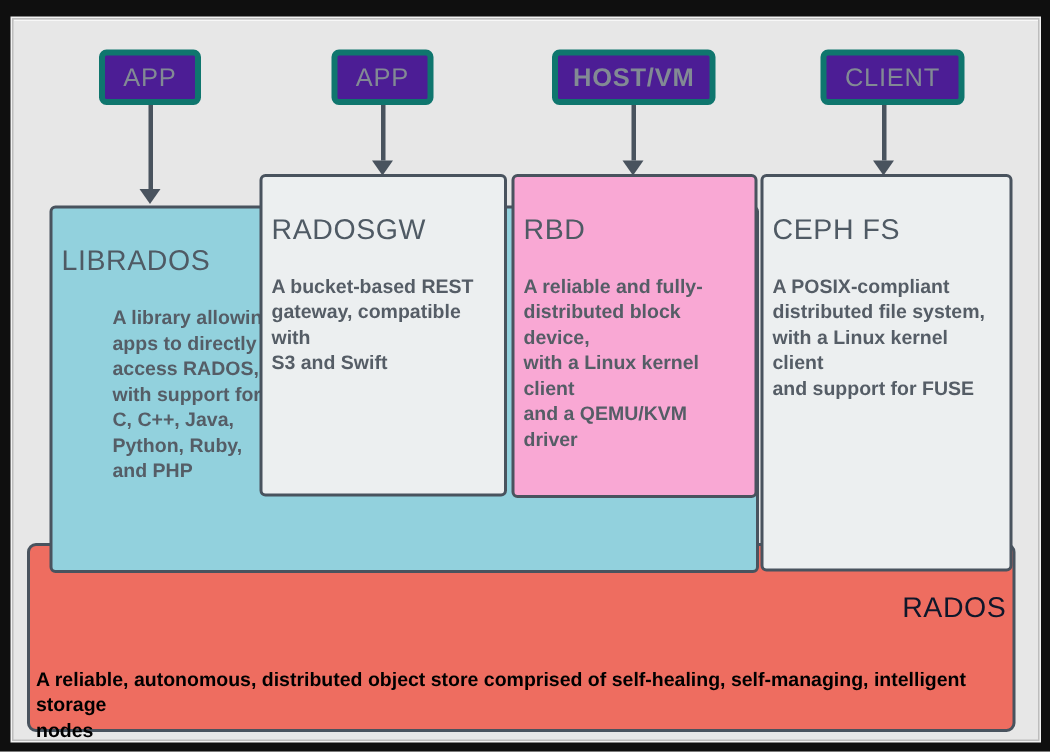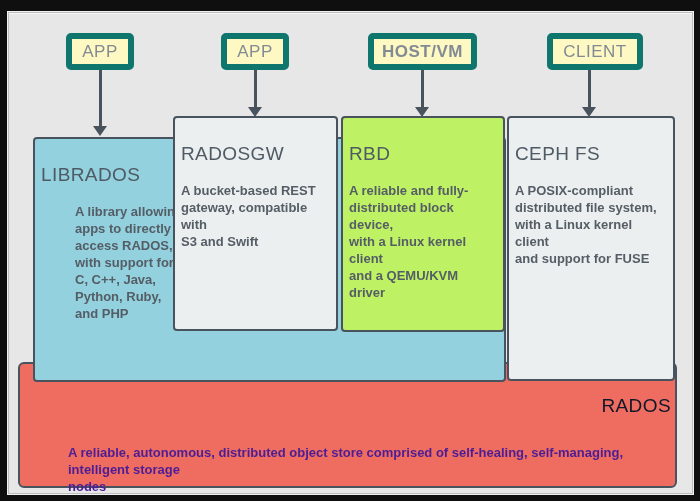--- a/index.html
+++ b/index.html
@@ -17,22 +17,22 @@
     background: #e7e7e7;
     border: 1px solid #bdbdbd;
     box-shadow: inset 0 1px 0 #f7f7f7, 0 0 0 1px #f2f2f2;
     box-sizing: border-box;
   }
 
   
   .node {
     position: absolute;
     height: 37px;
-    background: #fef9c3;
-    border: 6px solid #0f766e;
+    background: #4c1d95;
+    border: 4px solid #0f766e;
     border-radius: 5px;
     box-sizing: border-box;
     display: flex; align-items: center; justify-content: center;
     color: #828a94;
     font-size: 17px;
     letter-spacing: 0.5px;
     z-index: 5;
   }
   #node-app1   { left: 66px;  top: 33px; width: 68px; }
   #node-app2   { left: 221px; top: 33px; width: 68px; }
@@ -80,37 +80,37 @@
   }
 
   #layer-rados {
     left: 18px; top: 362px; width: 659px; height: 126px;
     background: #ee6d60;
     border-radius: 6px;
     z-index: 1;
     padding: 30px 4px 8px 4px;
   }
   #layer-rados .title { color: #0f172a; text-align: right; }
-  #layer-rados .body  { margin-top: 26px; color: #4c1d95; margin-left: 44px; }
+  #layer-rados .body  { margin-top: 26px; color: #000000; }
 
   #layer-librados {
     left: 33px; top: 137px; width: 473px; height: 245px;
     background: #92d1dd;
     z-index: 2;
   }
   #layer-librados .body { width: 130px; margin-left: 34px; }
 
   #layer-radosgw {
     left: 173px; top: 116px; width: 165px; height: 215px;
     background: #eceff0;
     z-index: 3;
   }
   #layer-rbd {
     left: 341px; top: 116px; width: 164px; height: 216px;
-    background: #bef264;
+    background: #f9a8d4;
     z-index: 3;
   }
   #layer-cephfs {
     left: 507px; top: 116px; width: 168px; height: 265px;
     background: #eceff0;
     z-index: 3;
   }
 </style>
 </head>
 <body>

